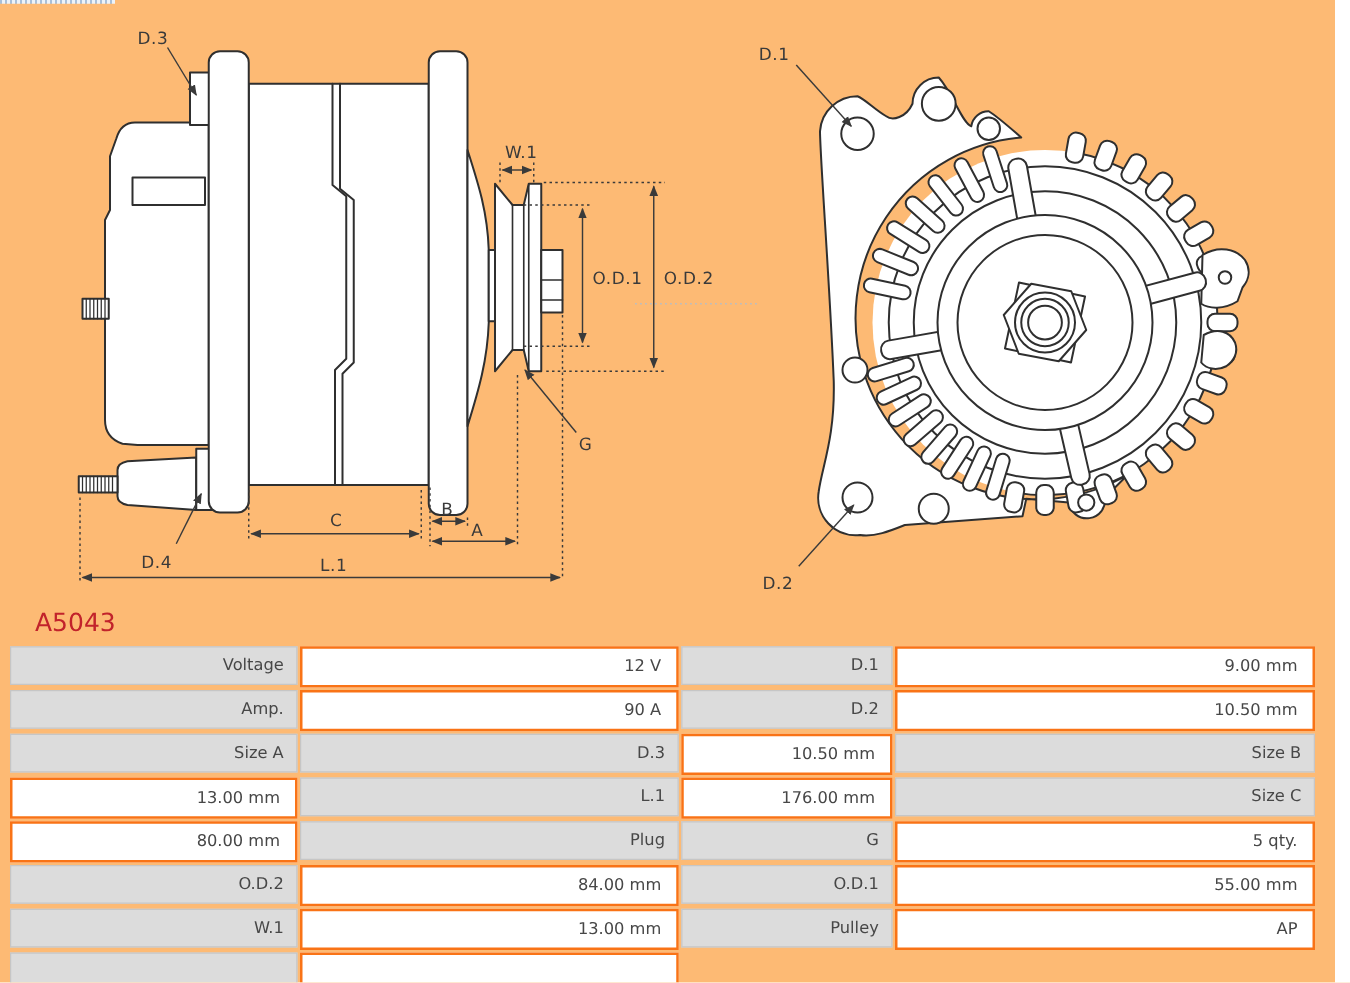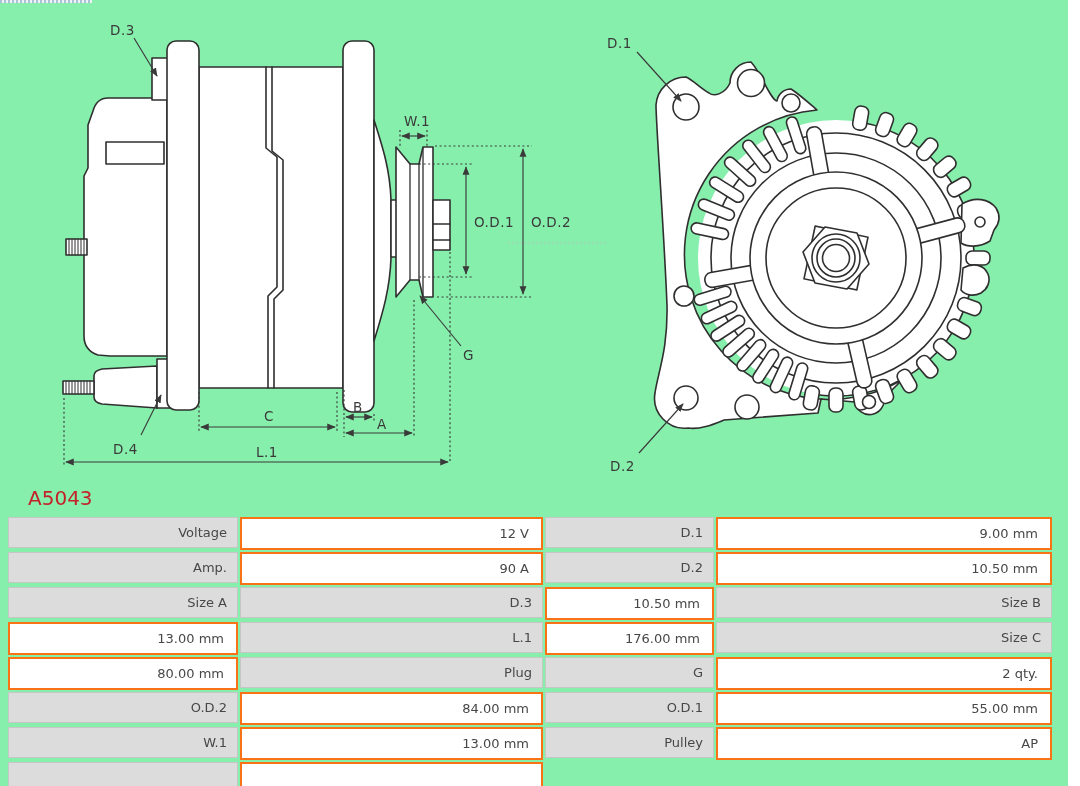--- a/index.html
+++ b/index.html
@@ -1,16 +1,16 @@
 <!DOCTYPE html>
 <html><head>
 <meta charset="utf-8">
 <style>
   html,body{margin:0;padding:0;background:#fff;}
-  .page{position:relative;width:1068px;height:786px;background:#86efac;overflow:hidden;
+  .page{position:relative;width:1068px;height:786px;background:#fdba74;overflow:hidden;
         font-family:"DejaVu Sans","Liberation Sans",sans-serif;}
   .logo-fragment{position:absolute;left:0;top:0;width:92px;height:3px;
         background:repeating-linear-gradient(90deg,#a9c0d8 0 2px,#eef3f8 2px 4px);}
   svg.drawings{position:absolute;left:0;top:0;}
   svg text{font-family:"DejaVu Sans","Liberation Sans",sans-serif;font-size:13.5px;fill:#3a3a3a;letter-spacing:.5px;}
   .part-number{position:absolute;left:28px;top:486px;font-size:20px;color:#c2232b;}
   .spec-table{position:absolute;left:8px;top:517px;width:1054px;
         display:grid;grid-template-columns:230px 303px 169px 336px;gap:2px;}
   .spec-table .cl,.spec-table .cv{height:29px;line-height:29px;font-size:13px;color:#474747;
         text-align:right;white-space:nowrap;overflow:hidden;padding-left:32px;}
@@ -206,21 +206,21 @@
     <div class="cl">Size B</div>
     <div class="cv">13.00 mm</div>
     <div class="cl">L.1</div>
     <div class="cv">176.00 mm</div>
 
     <div class="cl">Size C</div>
     <div class="cv">80.00 mm</div>
     <div class="cl">Plug</div>
 
     <div class="cl">G</div>
-    <div class="cv">2 qty.</div>
+    <div class="cv">5 qty.</div>
     <div class="cl">O.D.2</div>
     <div class="cv">84.00 mm</div>
 
     <div class="cl">O.D.1</div>
     <div class="cv">55.00 mm</div>
     <div class="cl">W.1</div>
     <div class="cv">13.00 mm</div>
 
     <div class="cl">Pulley</div>
     <div class="cv">AP</div>

